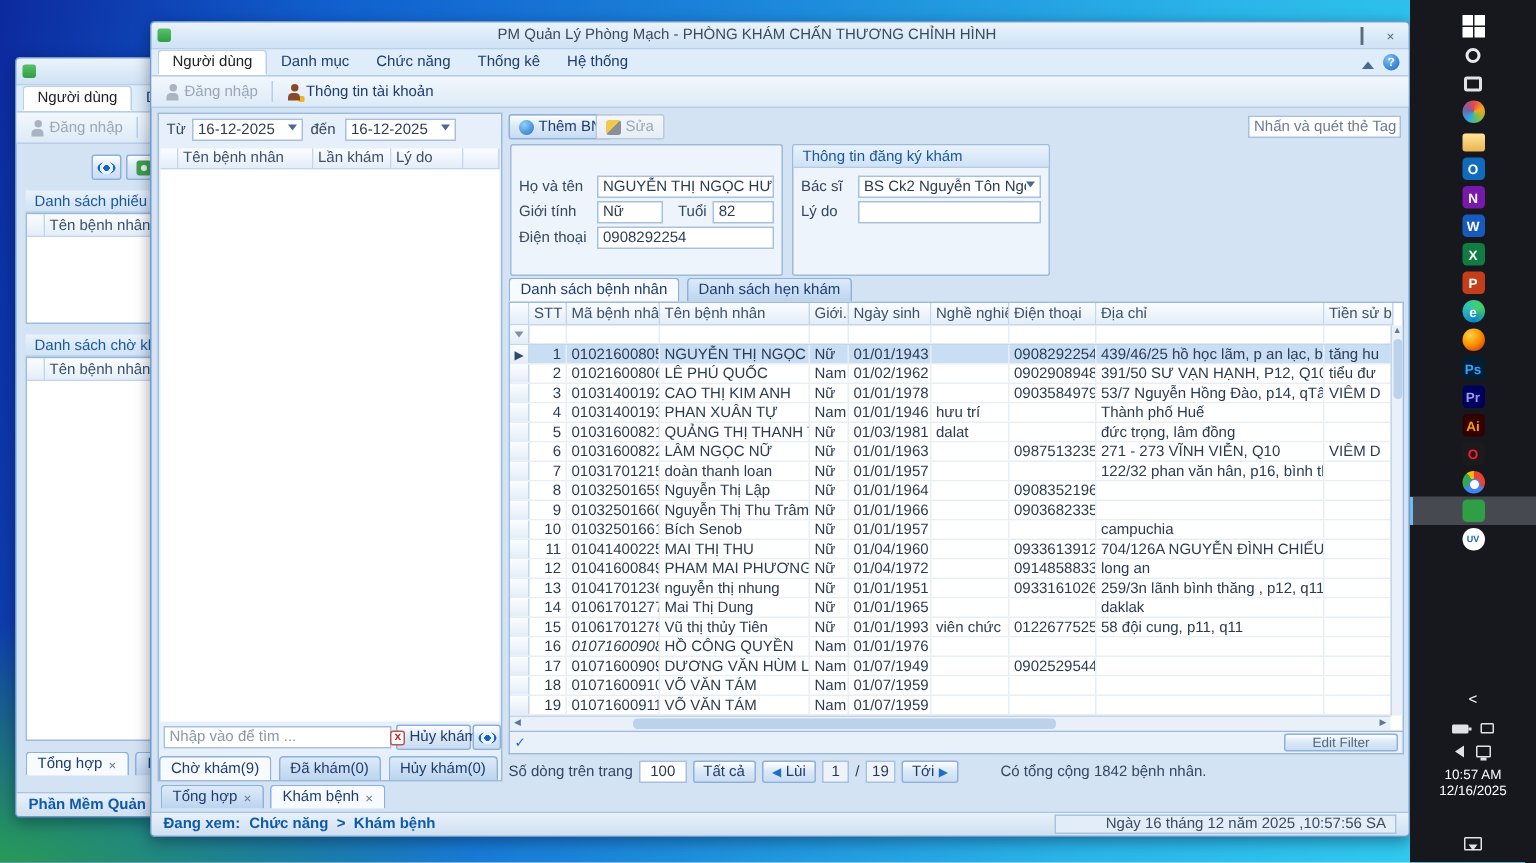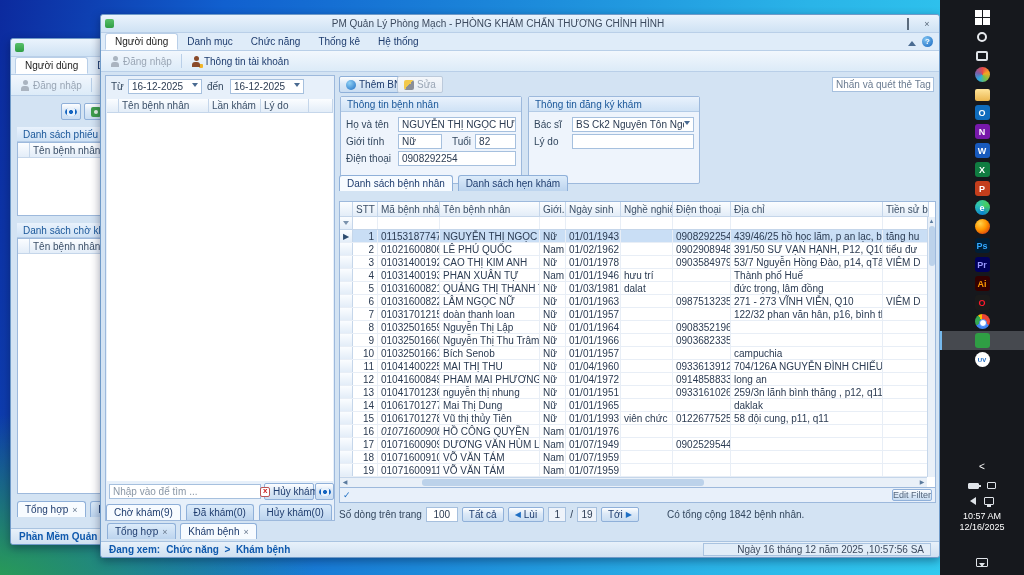--- a/index.html
+++ b/index.html
@@ -270,21 +270,20 @@
     <span class="mini-ico ico-blue"></span>
     <span>Thêm BN</span>
   </span>
   <span class="abs btn disabled" style="left:296px; top:61px;">
     <span class="mini-ico ico-pencil"></span>
     <span>Sửa</span>
   </span>
   <div class="abs field" style="left:731px; top:62px; width:102px; color:#6b7c91;">Nhấn và quét thẻ Tag</div>
 
   <div class="abs grp" style="left:239px; top:81px; width:182px; height:88px;">
-    <div class="grp-h">Thông tin bệnh nhân</div>
     <div class="frow" style="top:19px;">
       <span class="flabel">Họ và tên</span>
       <span class="field" style="flex:1;">NGUYỄN THỊ NGỌC HƯƠNG</span>
     </div>
     <div class="frow" style="top:36px;">
       <span class="flabel">Giới tính</span>
       <span class="field" style="width:44px;">Nữ</span>
       <span style="margin:0 4px 0 10px; color:#33475e;">Tuổi</span>
       <span class="field" style="flex:1;">82</span>
     </div>
@@ -302,21 +301,21 @@
         <span style="overflow:hidden; white-space:nowrap;">BS Ck2 Nguyễn Tôn Ngọc Huỳnh</span>
         <span class="caret"></span>
       </span>
     </div>
     <div class="frow" style="top:36px;">
       <span class="flabel" style="width:38px;">Lý do</span>
       <span class="field" style="flex:1;"></span>
     </div>
   </div>
 
-  <div class="abs" style="left:238px; top:160px;">
+  <div class="abs" style="left:238px; top:170px;">
     <span class="dtab active">Danh sách bệnh nhân</span>
     <span class="dtab">Danh sách hẹn khám</span>
   </div>
 
   <div class="abs" id="main-grid" style="left:238px; top:186px; width:597px; height:287px;">
     <div id="grid-inner" style="position:absolute; left:0; top:0; width:589px;">
         <div class="g-head">
           <div class="g-hcell ind-col" style="width: 13px;"></div>
           <div class="g-hcell" style="width: 25px;">STT</div>
           <div class="g-hcell" style="width: 62px;">Mã bệnh nhân</div>
@@ -340,21 +339,21 @@
           <div class="g-cell" style="width: 52px;"></div>
           <div class="g-cell" style="width: 58px;"></div>
           <div class="g-cell" style="width: 152px;"></div>
           <div class="g-cell" style="width: 46px;"></div>
         </div>
         <div class="g-row sel">
           <div class="g-cell ind-col" style="width: 13px;">
             <span class="row-arrow">▶</span>
           </div>
           <div class="g-cell" style="width: 25px; justify-content: flex-end;">1</div>
-          <div class="g-cell" style="width: 62px;">01153187747</div>
+          <div class="g-cell" style="width: 62px;">01021600805</div>
           <div class="g-cell" style="width: 100px;">NGUYỄN THỊ NGỌC HƯƠNG</div>
           <div class="g-cell" style="width: 26px;">Nữ</div>
           <div class="g-cell" style="width: 55px;">01/01/1943</div>
           <div class="g-cell" style="width: 52px;"></div>
           <div class="g-cell" style="width: 58px;">0908292254</div>
           <div class="g-cell" style="width: 152px;">439/46/25 hồ học lãm, p an lạc, bình tân</div>
           <div class="g-cell" style="width: 46px;">tăng hu</div>
         </div>
         <div class="g-row">
           <div class="g-cell ind-col" style="width: 13px;"></div>
@@ -579,21 +578,21 @@
     </div>
     <div class="hsb">
       <span class="sb-l">◀</span>
       <div class="sb-thumb"></div>
       <span class="sb-r">▶</span>
     </div>
   </div>
 
   <div class="abs" style="left:238px; top:473px; width:597px; height:15px; background:#e8f0fa; border:1px solid #9db9dc; border-top:none; display:flex; align-items:center; padding:0 3px;">
     <span style="color:#1f6fc4; font-size:9px;">✓</span>
-    <span class="btn" style="margin-left:auto; height:12px; font-size:9px; color:#55677d; padding:0 0;">Edit Filter</span>
+    <span class="btn" style="margin-left:auto; height:12px; font-size:9px; color:#55677d; padding:0 18px;">Edit Filter</span>
   </div>
 
   <div class="abs" style="left:238px; top:490px; width:597px; height:18px; display:flex; align-items:center; gap:4px;">
     <span style="color:#33475e;">Số dòng trên trang</span>
     <span class="pgbox" style="width:32px;">100</span>
     <span class="btn" style="height:15px;">Tất cả</span>
     <span class="btn" style="height:15px;">
         <span class="navarrow">◀</span>
         <span>Lùi</span>
       </span>

